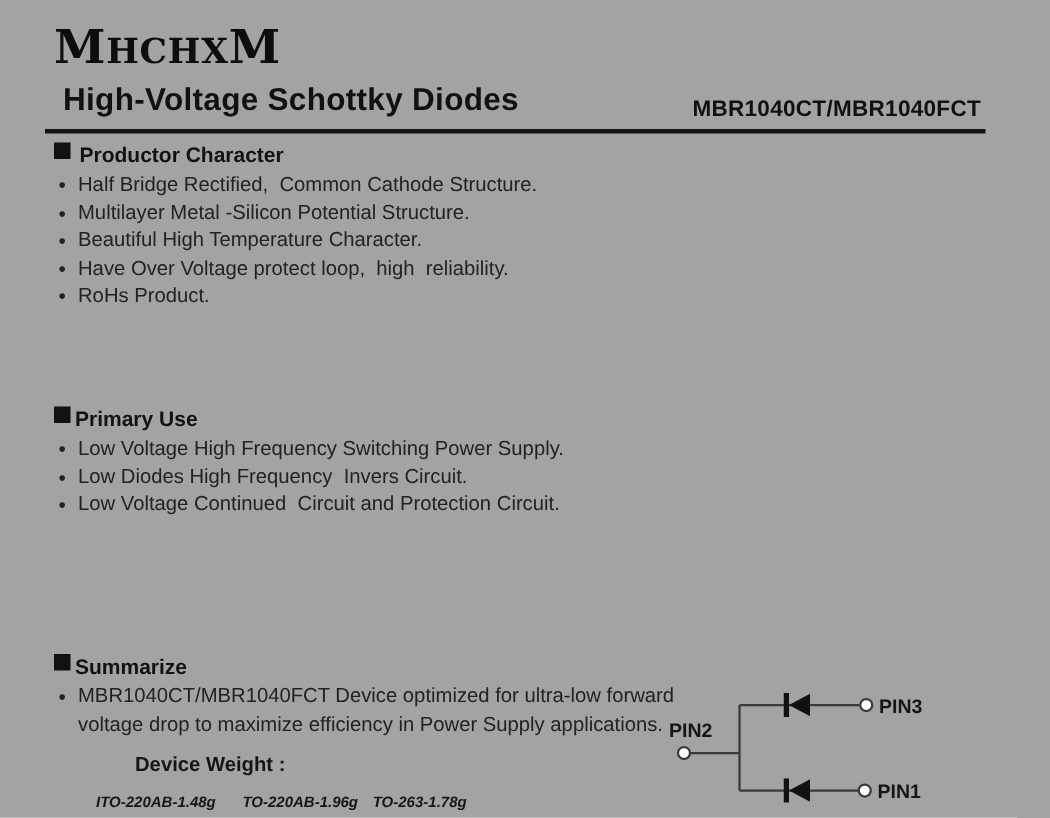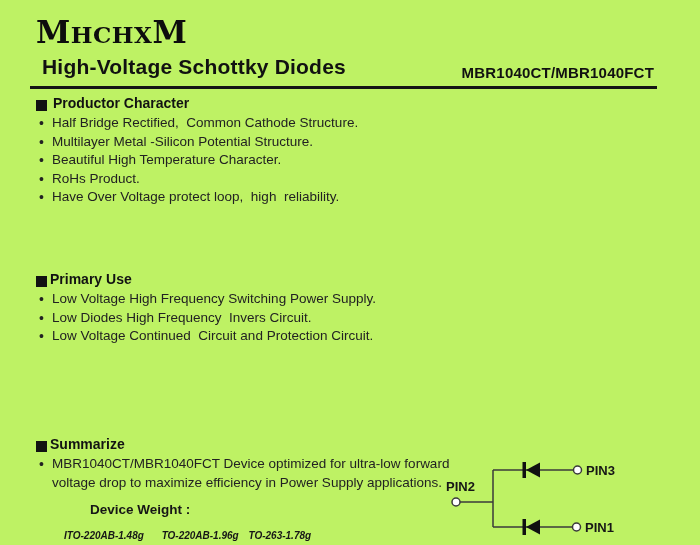--- a/index.html
+++ b/index.html
@@ -1,21 +1,21 @@
 <!DOCTYPE html>
 <html><head>
 <meta charset="utf-8">
 <style>
   html,body { margin:0; padding:0; }
   body {
     width:700px; height:545px; background:#ffffff; overflow:hidden;
     font-family:"Liberation Sans", sans-serif; color:#1c1c1c;
     position:relative;
   }
-  .page { position:absolute; inset:0; background:#bef264; }
+  .page { position:absolute; inset:0; background:#a3a3a3; }
 
   
   .logo {
     position:absolute; left:36px; top:14px;
     font-family:"DejaVu Serif", serif; font-weight:700; color:#0d0d0d;
     letter-spacing:0.5px; white-space:nowrap;
   }
   .logo .lg { font-size:31px; }
   .logo .md { font-size:23px; }
 
@@ -29,21 +29,21 @@
     font-size:15px; font-weight:bold; color:#111; letter-spacing:0.2px;text-align:right;
   }
   .header-rule {
     position:absolute; left:30px; top:86px; width:627px; height:3px;
     background:#151515;
   }
 
   
   .section { position:absolute; left:36px; }
   .sec-header {
-    display:flex; align-items:flex-end; gap:6px;
+    display:flex; align-items:flex-start; gap:6px;
     font-size:14px; font-weight:bold; color:#121212; height:16px;
   }
   .sec-header.tight { gap:3px; }
   .square { width:11px; height:11px; background:#121212; flex:0 0 auto; }
   ul.bullets { list-style:none; margin:3px 0 0 0; padding:0; }
   ul.bullets li {
     position:relative; padding-left:16px; font-size:13.5px;
     line-height:18.5px; color:#222; white-space:pre-wrap;
   }
   ul.bullets li::before {
@@ -82,22 +82,22 @@
 
   <div class="section" style="top:95px;">
     <div class="sec-header">
       <span class="square"></span>
       <span>Productor Character</span>
     </div>
     <ul class="bullets">
       <li>Half Bridge Rectified,  Common Cathode Structure.</li>
       <li>Multilayer Metal -Silicon Potential Structure.</li>
       <li>Beautiful High Temperature Character.</li>
+      <li>Have Over Voltage protect loop,  high  reliability.</li>
       <li>RoHs Product.</li>
-      <li>Have Over Voltage protect loop,  high  reliability.</li>
     </ul>
   </div>
 
   <div class="section" style="top:271px;">
     <div class="sec-header tight">
       <span class="square"></span>
       <span>Primary Use</span>
     </div>
     <ul class="bullets">
       <li>Low Voltage High Frequency Switching Power Supply.</li>

